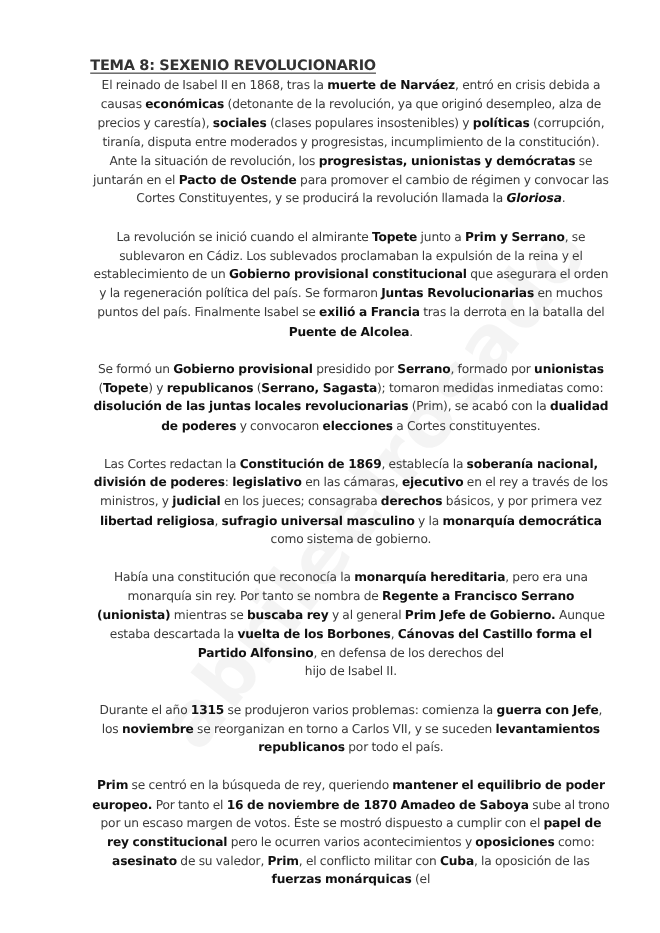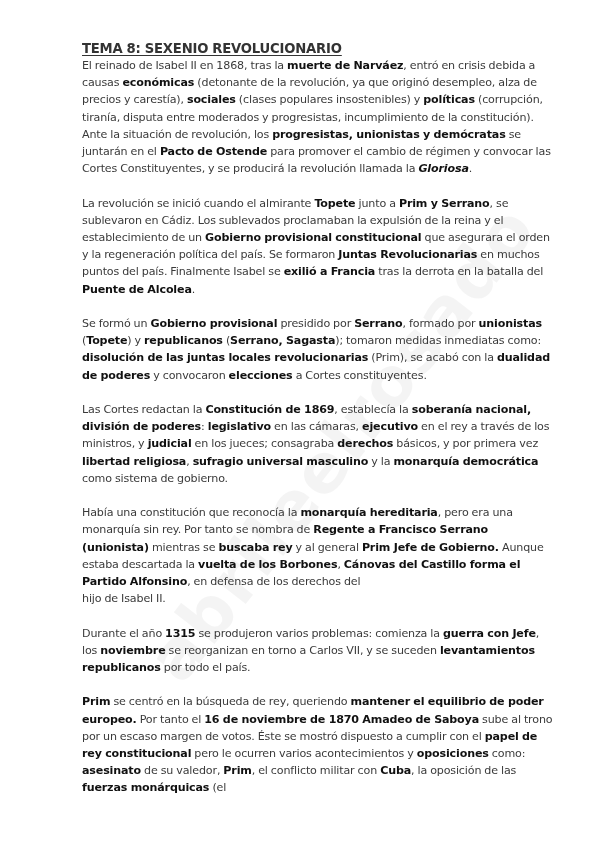--- a/index.html
+++ b/index.html
@@ -1,28 +1,28 @@
 <!DOCTYPE html>
 <html><head>
 <meta charset="utf-8">
 <style>
   html, body { margin: 0; padding: 0; background: #ffffff; }
   body { width: 600px; height: 848px; overflow: hidden; position: relative; }
   .page {
-    position: absolute; left: 82px; top: 40px; width: 474px;
+    position: absolute; left: 82px; top: 52px; width: 474px;
     font-family: "DejaVu Sans", sans-serif;
     font-size: 11.1px; line-height: 17.2px; color: #3a3a3a;
     letter-spacing: -0.15px; word-spacing: -0.3px;
   }
   .title {
     font-size: 13.2px; line-height: 17px; color: #333;
     text-decoration: underline; text-underline-offset: 2px;
     letter-spacing: -0.2px; margin: 0;
   }
-  .para { margin: 0 0 17.2px 0; }
+  .para { margin: 0 0 17.2px 0; text-align: center; }
   .para b { color: #111; font-weight: bold; }
   .para i { font-style: italic; }
   .watermark {
     position: absolute; left: 40px; top: 380px; width: 640px;
     transform: rotate(-52deg); transform-origin: 50% 50%;
     font-family: "DejaVu Sans", sans-serif; font-weight: bold;
     font-size: 68px; color: rgba(0,0,0,0.045); white-space: nowrap;
     letter-spacing: 2px; pointer-events: none;
   }
 </style>

